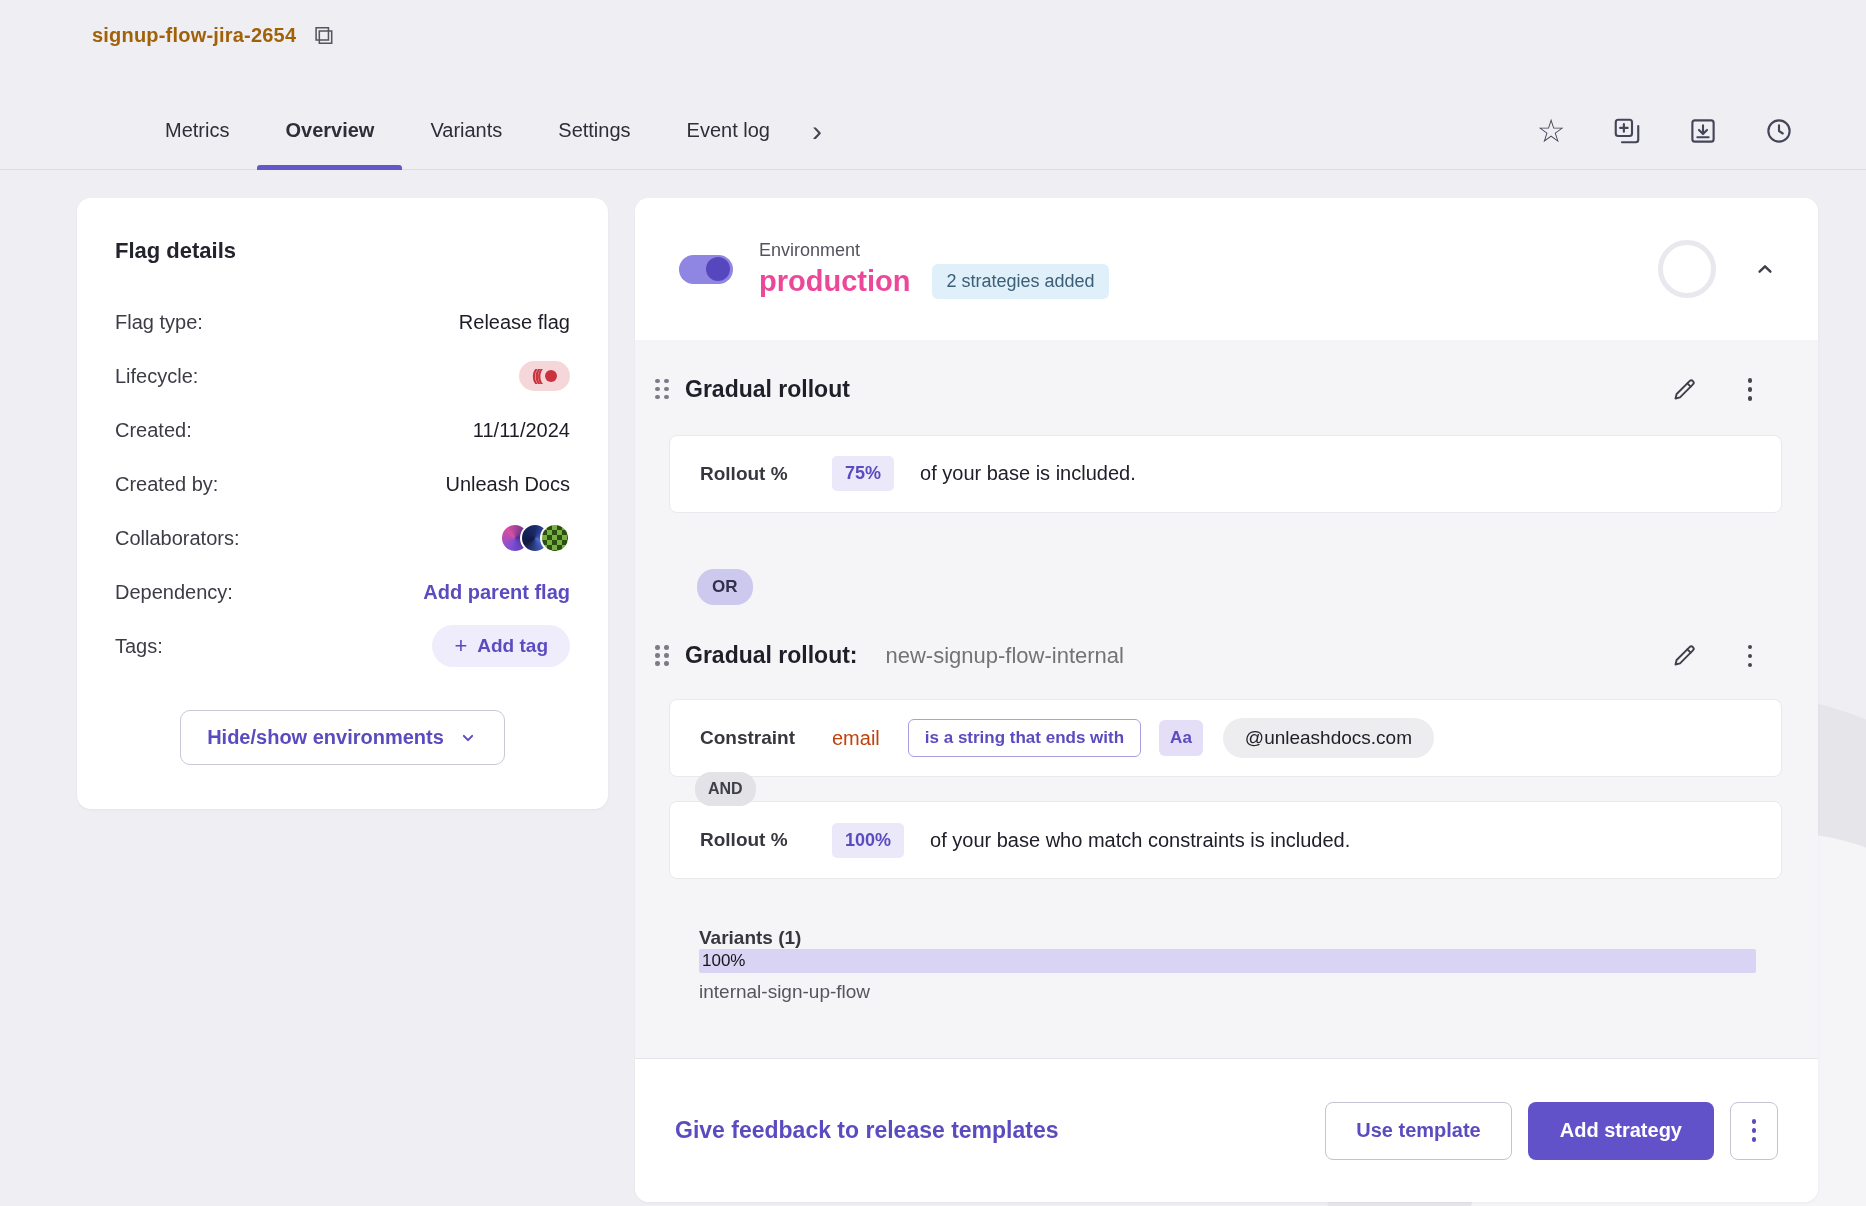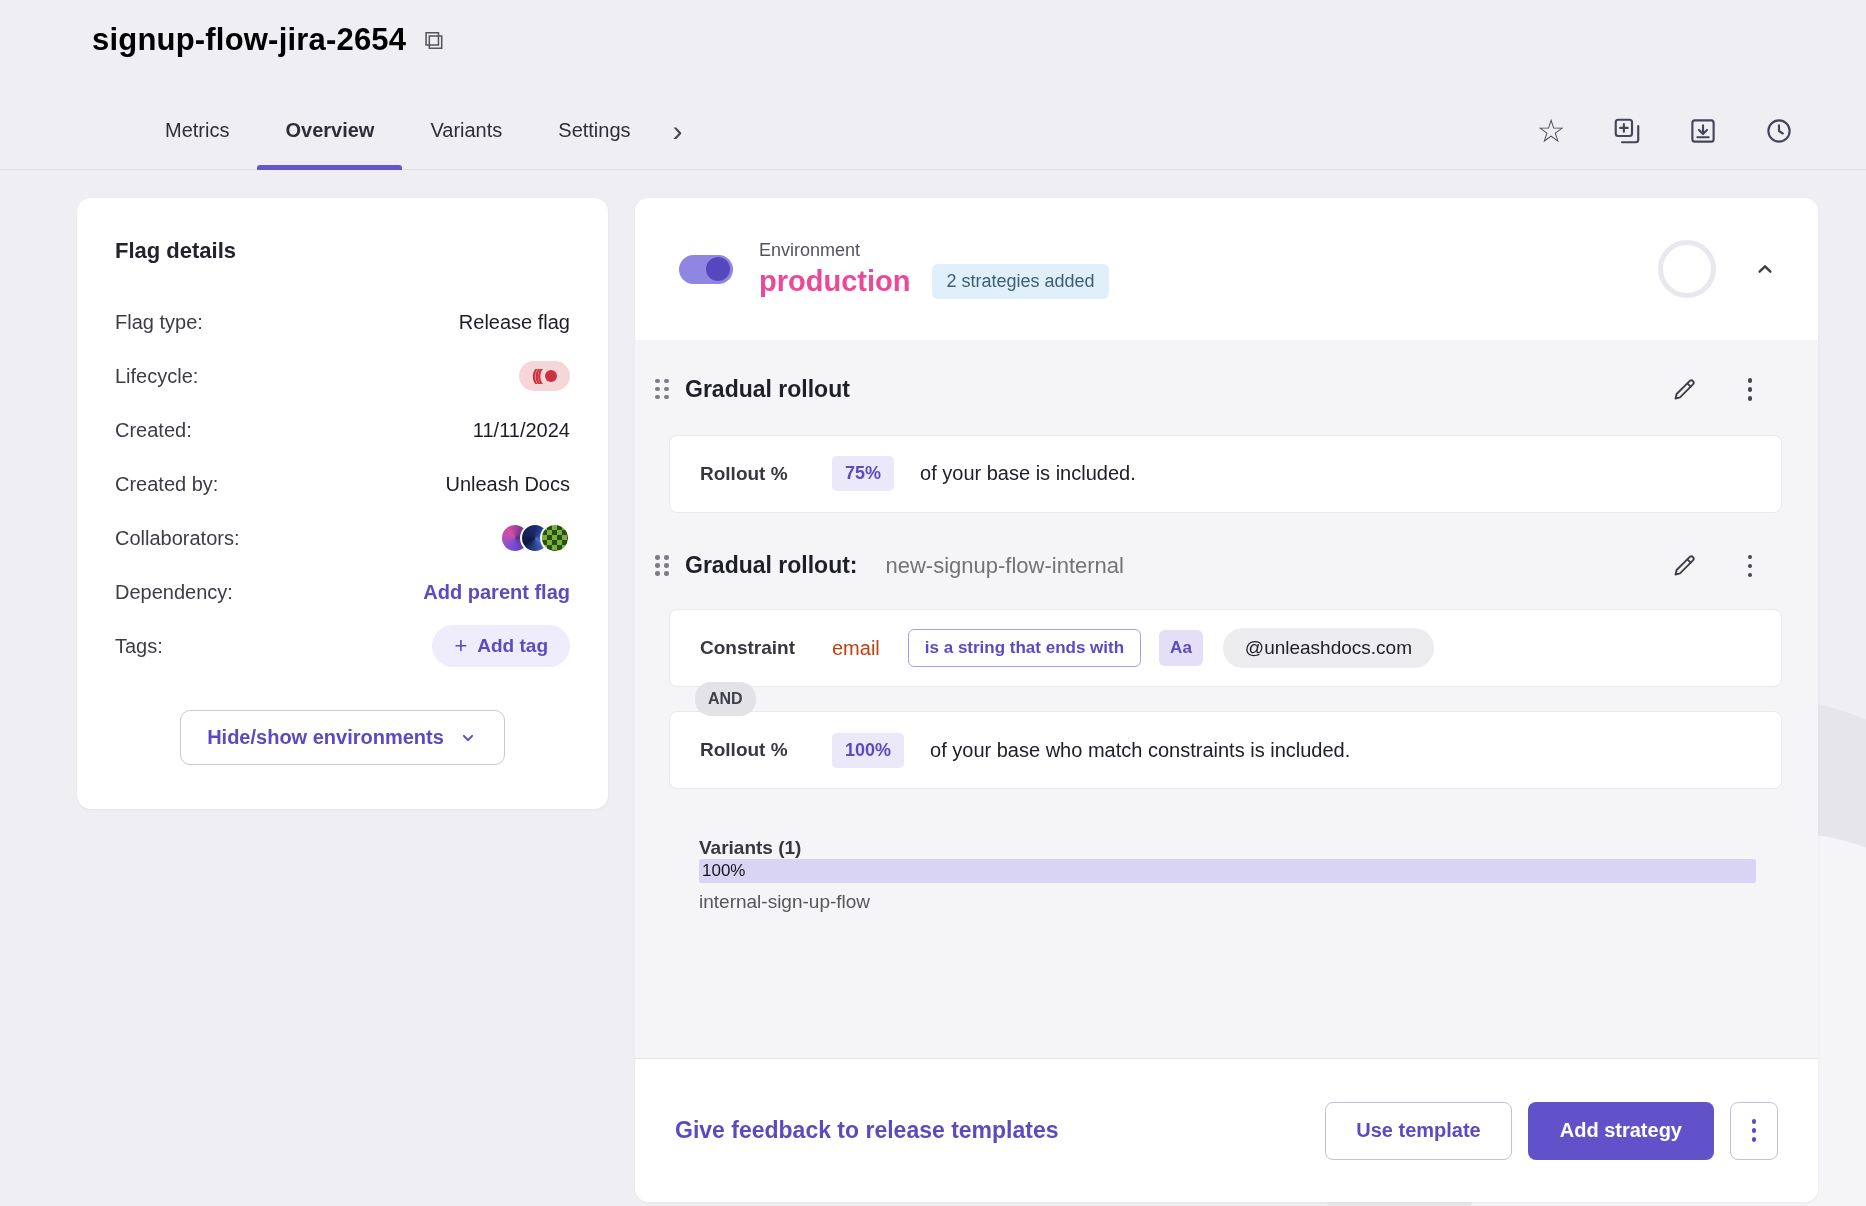--- a/index.html
+++ b/index.html
@@ -13,21 +13,21 @@
   }
 
   
   .decor-a { position:absolute; right:-180px; bottom:-280px; width:680px; height:800px;
     background:#e6e6ea; transform:rotate(28deg); border-radius:340px 260px 0 300px; z-index:0; }
   .decor-b { position:absolute; right:-70px; bottom:-330px; width:440px; height:720px;
     background:#f5f5f8; transform:rotate(20deg); border-radius:260px 200px 0 240px; z-index:0; }
 
   
   .page-title-row { position:absolute; left:92px; top:22px; display:flex; align-items:center; gap:18px; z-index:2; }
-  .page-title { font-size:31px; font-weight:700; color:#000000; letter-spacing:.2px; }
+  .page-title { font-size:20px; font-weight:700; color:#a16207; letter-spacing:.2px; }
   .copy-glyph { font-size:27px; color:#55555f; cursor:pointer; line-height:1; }
 
   .tabs-row { position:absolute; left:0; right:0; top:92px; height:78px; border-bottom:1px solid #dcdce2;
     display:flex; align-items:stretch; padding-left:137px; padding-right:70px; z-index:2; }
   .tab { display:flex; align-items:center; padding:0 28px; font-size:20px; color:#2e2e39; position:relative; cursor:pointer; }
   .tab.active { font-weight:700; }
   .tab.active::after { content:""; position:absolute; left:0; right:0; bottom:-1px; height:5px;
     background:#6458c8; border-radius:3px 3px 0 0; }
   .tab-overflow { display:flex; align-items:center; padding:0 14px; font-size:30px; color:#45454f; cursor:pointer; }
 
@@ -150,20 +150,21 @@
 <div class="page-title-row">
   <span class="page-title">signup-flow-jira-2654</span>
   <span class="copy-glyph">⧉</span>
 </div>
 
 <div class="tabs-row">
   <div class="tab">Metrics</div>
   <div class="tab active">Overview</div>
   <div class="tab">Variants</div>
   <div class="tab">Settings</div>
+  <div class="tab">Event log</div>
   <div class="tab-overflow">›</div>
 
   <div class="toolbar-icons">
     <button class="icon-btn">
       <span class="star-glyph">☆</span>
     </button>
     <button class="icon-btn">
       <svg viewBox="0 0 24 24" width="30" height="30">
         <rect x="3" y="3" width="13" height="13" rx="2"></rect>
         <path d="M21 8v11a2 2 0 0 1-2 2H8"></path>
@@ -288,20 +289,23 @@
           </button>
       </span>
     </div>
 
     <div class="inner-card">
       <span class="row-label">Rollout %</span>
       <span class="chip">75%</span>
       <span class="row-text">of your base is included.</span>
     </div>
 
+    <div class="or-row">
+      <span class="or-pill">OR</span>
+    </div>
 
     <div class="strategy-header second">
       <span class="drag-handle">
           <i></i>
           <i></i>
           <i></i>
           <i></i>
           <i></i>
           <i></i>
         </span>

